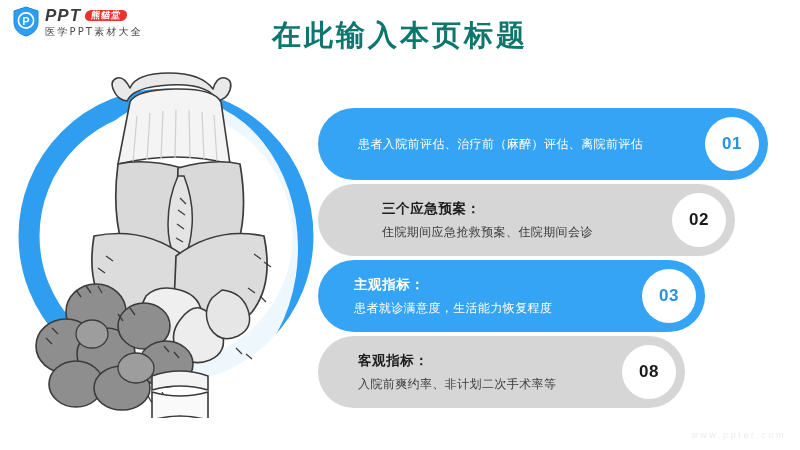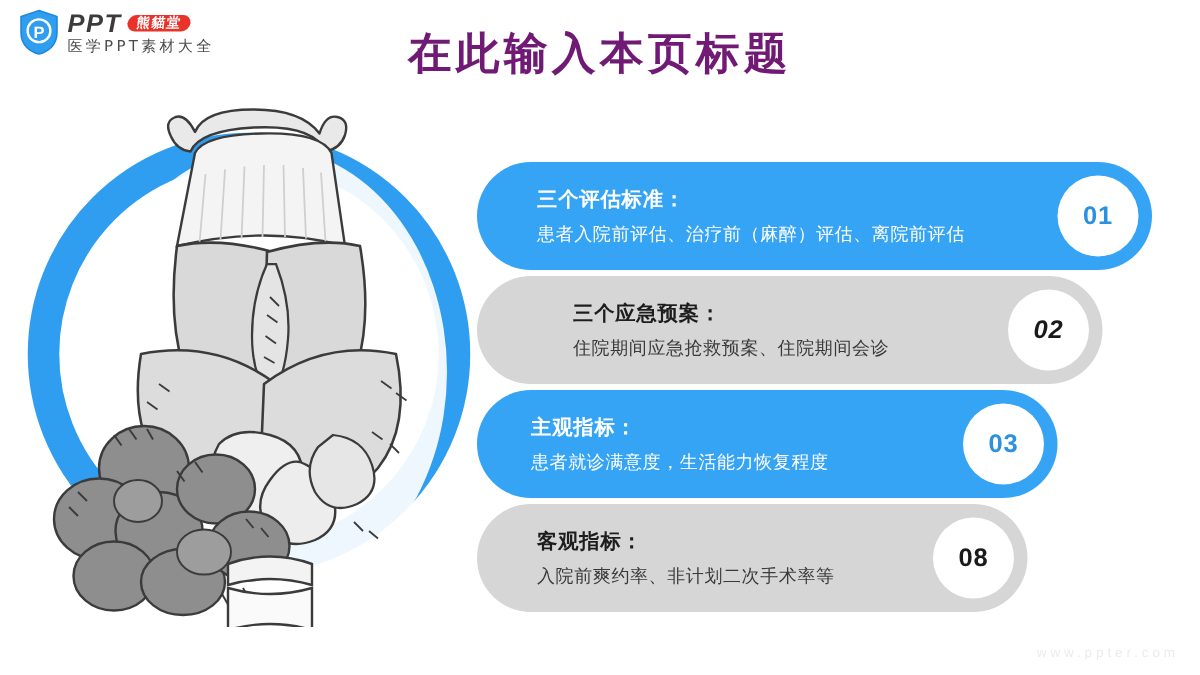--- a/index.html
+++ b/index.html
@@ -27,21 +27,21 @@
     transform:skewX(-8deg);
   }
   .logo-sub{
     font-size:10px;color:#4a4a4a;letter-spacing:2.2px;margin-top:3px;
     white-space:nowrap;font-family:"DejaVu Sans",sans-serif;
   }
 
   
   .title{
     position:absolute;left:0;top:16px;width:800px;text-align:center;
-    font-size:29px;font-weight:bold;color:#701a75;letter-spacing:3px;
+    font-size:29px;font-weight:bold;color:#0f766e;letter-spacing:3px;
     font-family:"DejaVu Sans",sans-serif;
   }
 
   
   .illus{position:absolute;left:18px;top:58px;width:320px;height:360px;}
   .illus svg{display:block;}
 
   
   .row{
     position:absolute;height:72px;
@@ -77,21 +77,21 @@
   .row.blue .num{color:#2a90e0;}
   .row.gray .num{color:#1a1a1a;}
 
   
   #row1{left:318px;top:108px;width:450px;}
   #row1 .txt{margin-left:40px;}
   #row1 .num{right:9px;top:9px;}
 
   #row2{left:318px;top:184px;width:417px;}
   #row2 .txt{margin-left:64px;}
-  #row2 .num{right:9px;top:9px;font-style:italic;}
+  #row2 .num{right:9px;top:9px;}
 
   #row3{left:318px;top:260px;width:387px;}
   #row3 .txt{margin-left:36px;}
   #row3 .num{right:9px;top:9px;}
 
   #row4{left:318px;top:336px;width:367px;}
   #row4 .txt{margin-left:40px;}
   #row4 .num{right:9px;top:9px;}
 
   
@@ -214,21 +214,20 @@
       </g>
 
       <path d="M134 318 q28 -10 56 0 l0 14 q-28 -8 -56 0 z" fill="#f3f3f3" stroke="#3b3b3b" stroke-width="1.6"></path>
       <path d="M134 334 l0 28 q28 -8 56 0 l0 -28 q-28 8 -56 0 z" fill="#fafafa" stroke="#3b3b3b" stroke-width="1.6"></path>
     </svg>
   </div>
 
   <div class="row blue" id="row1">
     <span class="bar"></span>
     <span class="txt">
-      <span class="head">三个评估标准：</span>
       <span class="body">患者入院前评估、治疗前（麻醉）评估、离院前评估</span>
     </span>
     <span class="num">01</span>
   </div>
 
   <div class="row gray" id="row2">
     <span class="bar"></span>
     <span class="txt">
       <span class="head">三个应急预案：</span>
       <span class="body">住院期间应急抢救预案、住院期间会诊</span>

